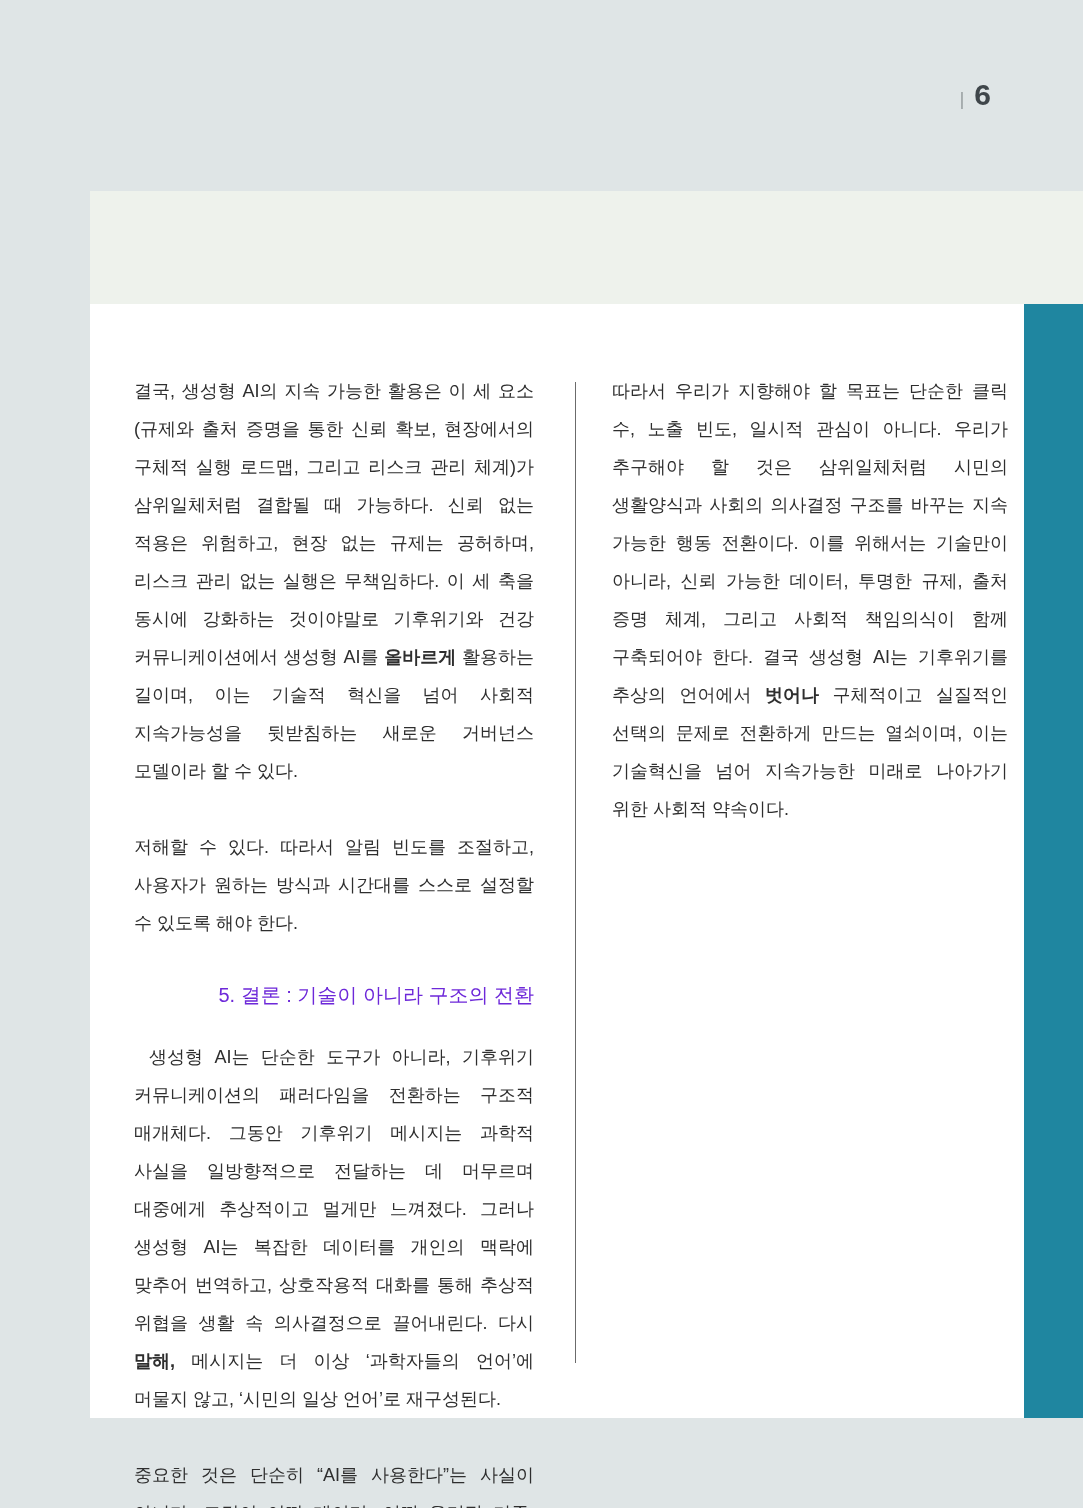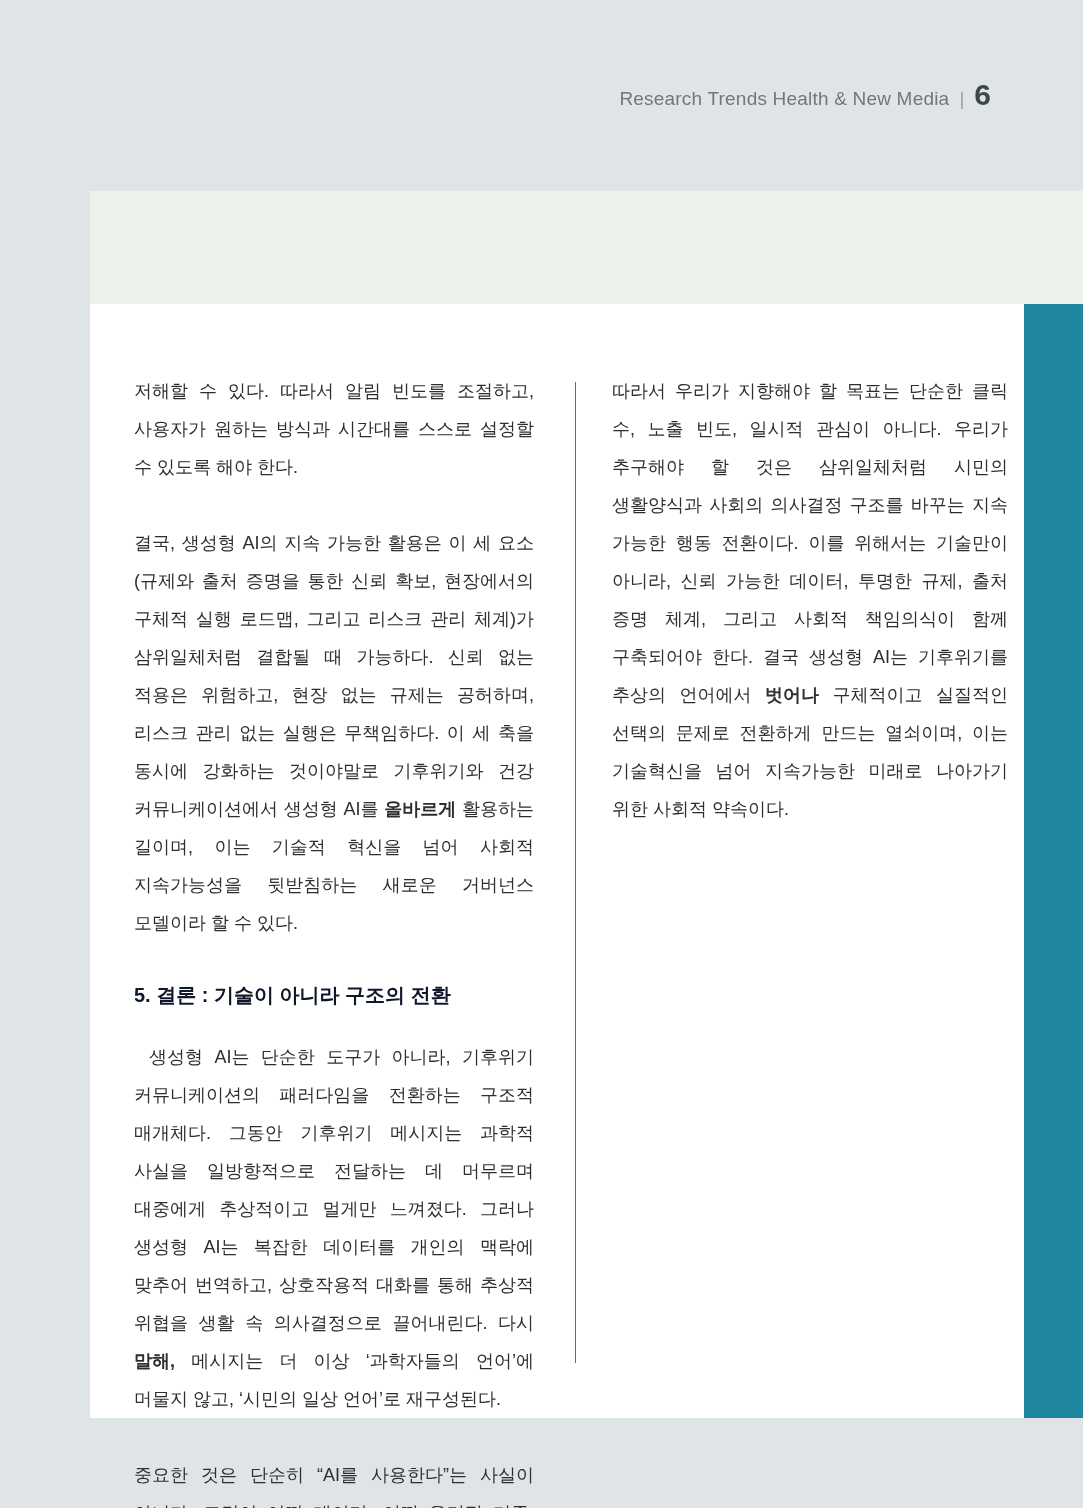--- a/index.html
+++ b/index.html
@@ -44,45 +44,44 @@
     font-size:18px;line-height:38px;
     text-align:justify;text-justify:inter-word;
     word-break:keep-all;overflow-wrap:break-word;
   }
   .column-left{left:134px;width:400px;}
   .column-right{left:612px;width:396px;}
   .column p{margin:0 0 38px 0;}
   .column p.indent{text-indent:15px;}
   .column h2{
     margin:0 0 28px 0;
-    font-size:20px;line-height:30px;font-weight:700;color:#0f172a;
-    text-align:left;
+    font-size:20px;line-height:30px;font-weight:400;color:#6d28d9;
+    text-align:right;
   }
   .bold{font-weight:700;}
   .column-divider{
     position:absolute;left:575px;top:382px;width:1px;height:981px;
     background:var(--divider);
   }
 </style>
 </head>
 <body>
 
 <header class="page-header">
-  <span class="journal-title">Research Trends Health &amp; New Media</span>
   <span class="separator">|</span>
   <span class="page-number">6</span>
 </header>
 
 <div class="card"></div>
 <div class="band"></div>
 <div class="accent-sidebar"></div>
 
 <div class="column column-left">
+    <p><span>결국, 생성형 AI의 지속 가능한 활용은 이 세 요소(규제와 출처 증명을 통한 신뢰 확보, 현장에서의 구체적 실행 로드맵, 그리고 리스크 관리 체계)가 삼위일체처럼 결합될 때 가능하다. 신뢰 없는 적용은 위험하고, 현장 없는 규제는 공허하며, 리스크 관리 없는 실행은 무책임하다. 이 세 축을 동시에 강화하는 것이야말로 기후위기와 건강 커뮤니케이션에서 생성형 AI를 </span><span class="bold">올바르게</span><span> 활용하는 길이며, 이는 기술적 혁신을 넘어 사회적 지속가능성을 뒷받침하는 새로운 거버넌스 모델이라 할 수 있다.</span></p>
     <p><span>저해할 수 있다. 따라서 알림 빈도를 조절하고, 사용자가 원하는 방식과 시간대를 스스로 설정할 수 있도록 해야 한다.</span></p>
-    <p><span>결국, 생성형 AI의 지속 가능한 활용은 이 세 요소(규제와 출처 증명을 통한 신뢰 확보, 현장에서의 구체적 실행 로드맵, 그리고 리스크 관리 체계)가 삼위일체처럼 결합될 때 가능하다. 신뢰 없는 적용은 위험하고, 현장 없는 규제는 공허하며, 리스크 관리 없는 실행은 무책임하다. 이 세 축을 동시에 강화하는 것이야말로 기후위기와 건강 커뮤니케이션에서 생성형 AI를 </span><span class="bold">올바르게</span><span> 활용하는 길이며, 이는 기술적 혁신을 넘어 사회적 지속가능성을 뒷받침하는 새로운 거버넌스 모델이라 할 수 있다.</span></p>
     <h2><span>5. 결론 : 기술이 아니라 구조의 전환</span></h2>
     <p class="indent"><span>생성형 AI는 단순한 도구가 아니라, 기후위기 커뮤니케이션의 패러다임을 전환하는 구조적 매개체다. 그동안 기후위기 메시지는 과학적 사실을 일방향적으로 전달하는 데 머무르며 대중에게 추상적이고 멀게만 느껴졌다. 그러나 생성형 AI는 복잡한 데이터를 개인의 맥락에 맞추어 번역하고, 상호작용적 대화를 통해 추상적 위협을 생활 속 의사결정으로 끌어내린다. 다시 </span><span class="bold">말해,</span><span> 메시지는 더 이상 ‘과학자들의 언어’에 머물지 않고, ‘시민의 일상 언어’로 재구성된다.</span></p>
     <p><span>중요한 것은 단순히 “AI를 사용한다”는 사실이 아니다. 그것이 어떤 데이터, 어떤 윤리적 기준, 어떤 거버넌스 구조와 함께 쓰이는가가 본질적인 질문이다. 합의 메시지가 문화권을 초월해 효과를 발휘한다는 연구 결과, 사회규범 신호가 행동을 바꾼다는 실험적 증거,</span></p>
   </div>
 <div class="column-divider"></div>
 <div class="column column-right">
     <p><span>따라서 우리가 지향해야 할 목표는 단순한 클릭 수, 노출 빈도, 일시적 관심이 아니다. 우리가 추구해야 할 것은 삼위일체처럼 시민의 생활양식과 사회의 의사결정 구조를 바꾸는 지속 가능한 행동 전환이다. 이를 위해서는 기술만이 아니라, 신뢰 가능한 데이터, 투명한 규제, 출처 증명 체계, 그리고 사회적 책임의식이 함께 구축되어야 한다. 결국 생성형 AI는 기후위기를 추상의 언어에서 </span><span class="bold">벗어나</span><span> 구체적이고 실질적인 선택의 문제로 전환하게 만드는 열쇠이며, 이는 기술혁신을 넘어 지속가능한 미래로 나아가기 위한 사회적 약속이다.</span></p>
   </div>
 
 </body></html>

